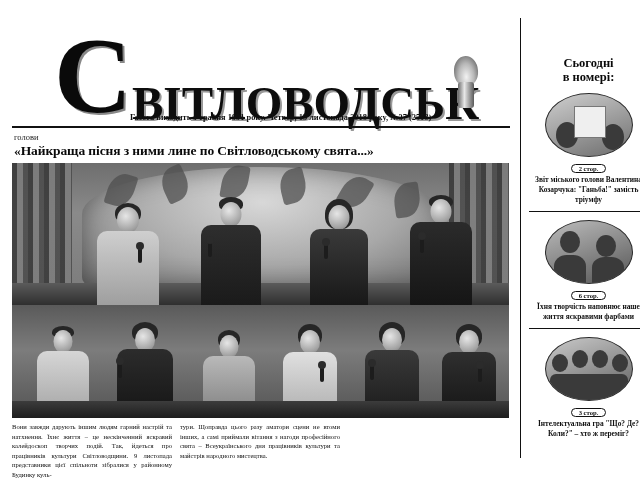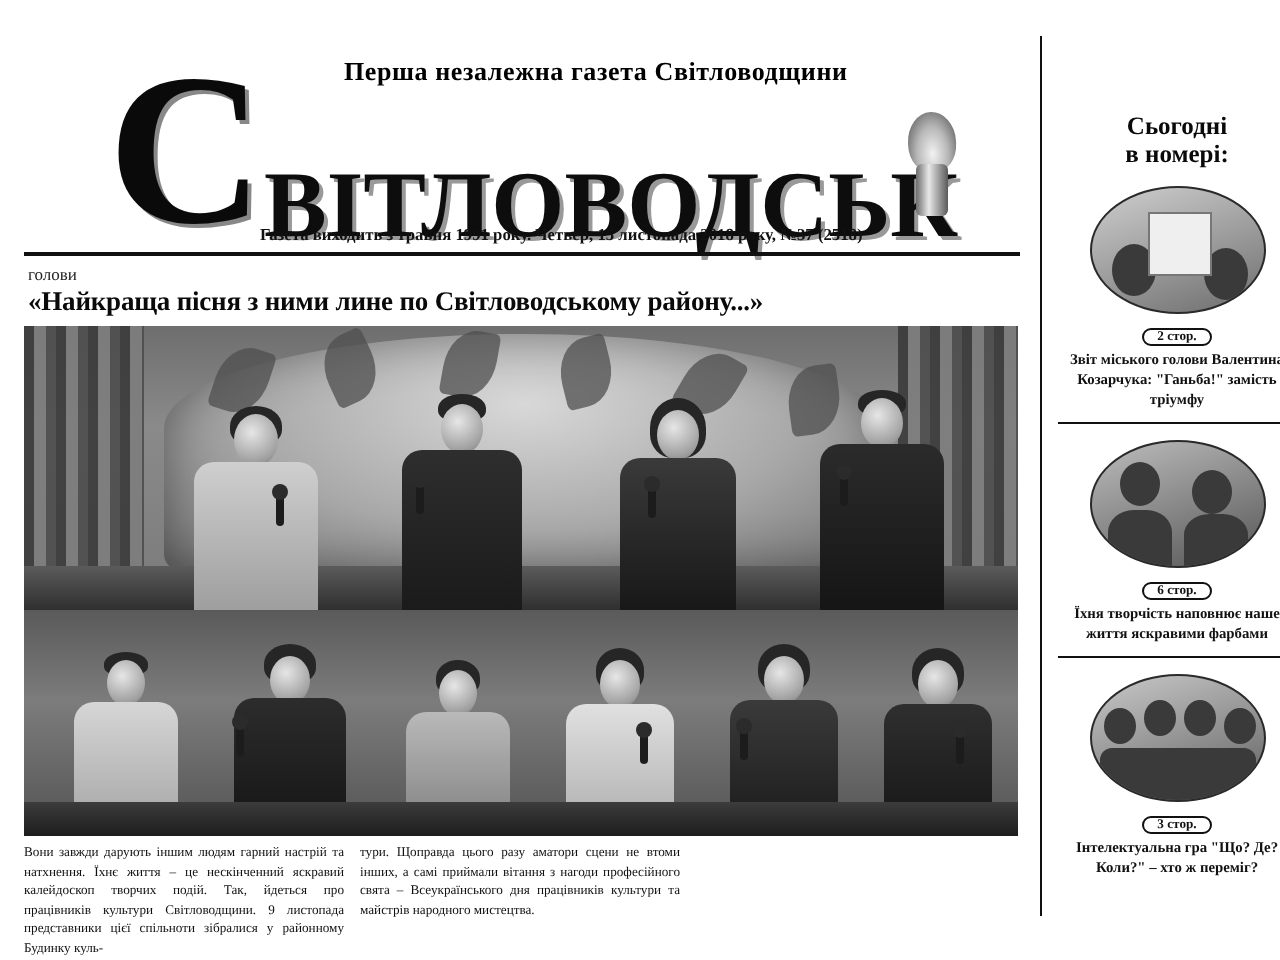--- a/index.html
+++ b/index.html
@@ -339,40 +339,39 @@
     background: #111;
     margin: 6px 0 2px 0;
   }
 </style>
 </head>
 <body>
 
 <div class="page">
 
   <div class="masthead">
-    <div class="slogan">Перша незалежна газета Світловодщини</div>
 
     <div class="mast-title">
       <div class="big-c">С</div>
       <div class="word2">ВІТЛОВОДСЬК</div>
       <div class="mast-emblem">
         <div class="flame"></div>
         <div class="base"></div>
       </div>
     </div>
 
     <div class="imprint">Газета виходить з травня 1991 року.  Четвер, 15 листопада 2018 року, №37 (2518)</div>
     <div class="mast-rule"></div>
   </div>
 
   <div class="content">
 
     <div class="left-col">
       <div class="rubric">голови</div>
-      <div class="headline">«Найкраща пісня з ними лине по Світловодському району...»</div>
+      <div class="headline">«Найкраща пісня з ними лине по Світловодському свята...»</div>
 
       <div class="photo-main">
 
         <div class="scene-top">
           <div class="backdrop-arch"></div>
           <div class="leaf" style="left:96px;top:10px;transform:rotate(18deg);"></div>
           <div class="leaf" style="left:150px;top:4px;transform:rotate(-25deg);"></div>
           <div class="leaf" style="left:210px;top:2px;transform:rotate(10deg);"></div>
           <div class="leaf" style="left:268px;top:6px;transform:rotate(-14deg);"></div>
           <div class="leaf" style="left:330px;top:12px;transform:rotate(30deg);"></div>

